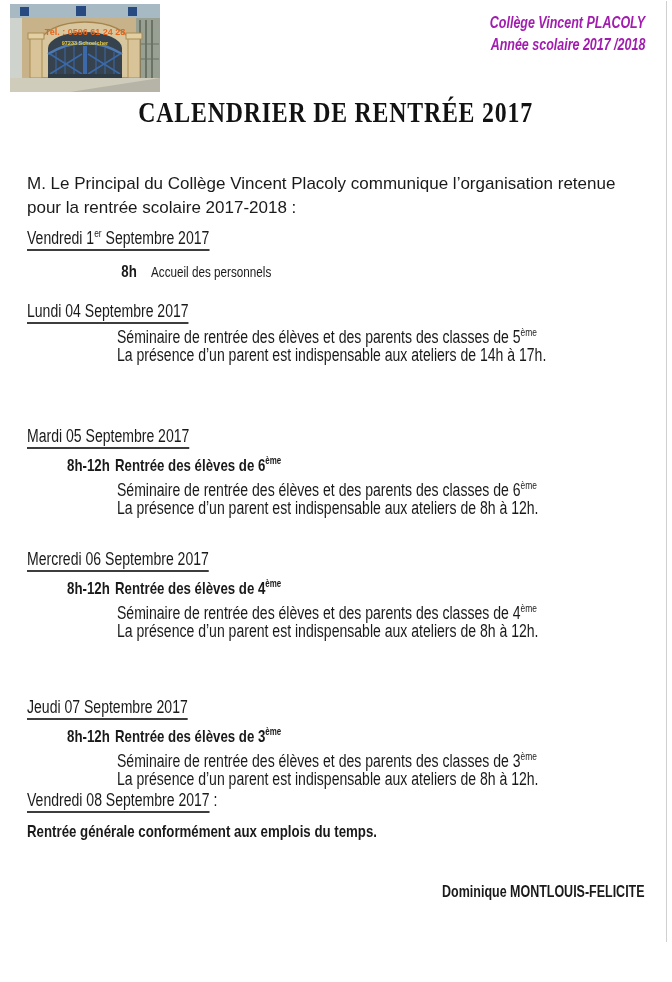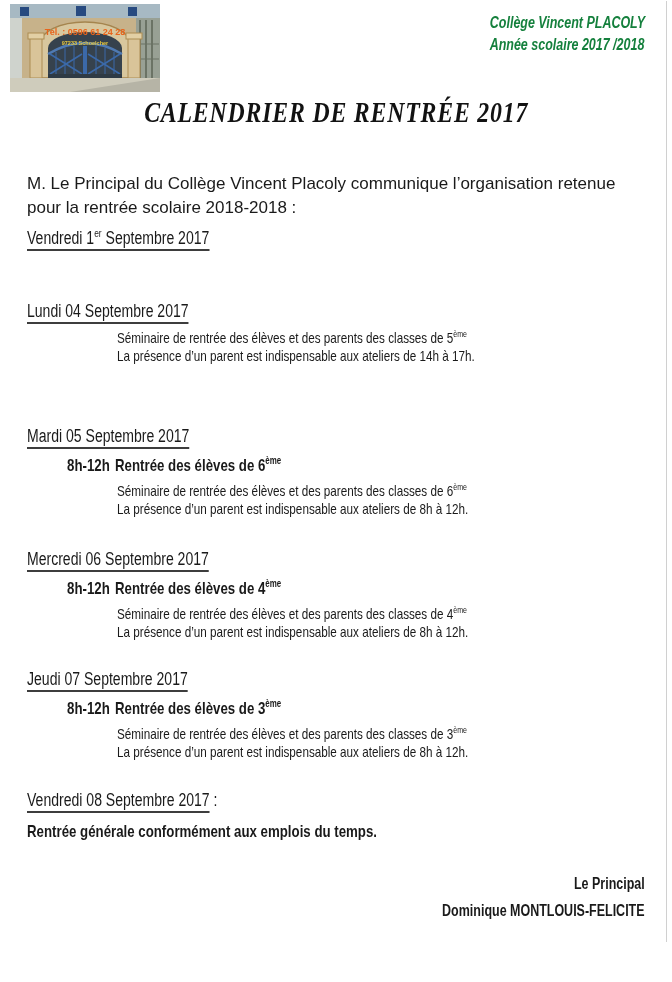--- a/index.html
+++ b/index.html
@@ -8,50 +8,50 @@
     font-family:"Liberation Sans", sans-serif; color:#1a1a1a; overflow:hidden;
   }
   
   .cond   { display:inline-block; transform:scaleX(0.78); transform-origin:0 50%; white-space:nowrap; }
   .cond-r { display:inline-block; transform:scaleX(0.78); transform-origin:100% 50%; white-space:nowrap; }
   .cond-c { display:inline-block; transform:scaleX(0.82); transform-origin:50% 50%; white-space:nowrap; }
 
   .photo { position:absolute; left:10px; top:4px; width:150px; height:112px; }
 
   .school-info {
-    position:absolute; top:12px; right:27px; text-align:left;
-    color:#15803d; font-weight:bold; font-style:italic;
+    position:absolute; top:12px; right:27px; text-align:right;
+    color:#a21caf; font-weight:bold; font-style:italic;
     font-size:16px; line-height:22px;
   }
 
   .edge-line { position:absolute; left:666px; top:1px; width:1px; height:941px; background:#d0d0d0; }
 
-  .doc-title { position:absolute; top:96px; left:0; right:0; text-align:center;font-style:italic; }
+  .doc-title { position:absolute; top:96px; left:0; right:0; text-align:center; }
   .doc-title .t {
     font-family:"Liberation Serif", serif; font-weight:bold;
     font-size:29px; letter-spacing:1px; color:#121212;
   }
 
   .intro { position:absolute; top:155px; left:27px; width:620px; font-size:17px; line-height:24px; }
 
   .section { position:absolute; left:27px; right:6px; }
   .s0 { top:226px; } .s1 { top:299px; } .s2 { top:424px; }
-  .s3 { top:547px; } .s4 { top:667px; } .s5 { top:788px; }
+  .s3 { top:547px; } .s4 { top:695px; } .s5 { top:788px; }
 
   .day-heading { font-size:18px; font-weight:normal; line-height:24px; }
   .day-heading .u { border-bottom:2px solid #3d3d3d; padding-bottom:1px; }
 
   .event-row { margin-top:8px; display:flex; align-items:baseline; font-size:17px; font-weight:bold; line-height:20px; }
   .time-col { width:83px; text-align:right; flex:0 0 auto; }
   .event-label { margin-left:5px; }
   .s0 .event-row { margin-top:12px; }
   .s0 .time-col { width:110px; }
   .s0 .event-label { margin-left:14px; font-weight:normal; font-size:15px; }
 
-  .details { margin-top:6px; padding-left:90px; font-size:15px; line-height:17.5px; font-weight:normal; }
+  .details { margin-top:6px; padding-left:90px; font-size:18px; line-height:17.5px; font-weight:normal; }
   .note { margin-top:10px; font-size:17px; font-weight:bold; line-height:20px; }
 
   sup { font-size:60%; line-height:0; }
 
   .signature { position:absolute; top:874px; right:27px; text-align:right; font-weight:bold; font-size:16px; line-height:19px; }
   .sig-name { margin-top:8px; }
 </style>
 </head>
 <body>
 
@@ -102,25 +102,29 @@
 
   <div class="school-info">
     <div><span class="cond-r">Collège Vincent PLACOLY</span></div>
     <div><span class="cond-r">Année scolaire 2017 /2018</span></div>
   </div>
 
   <div class="doc-title">
     <span class="t cond-c">CALENDRIER DE RENTRÉE 2017</span>
   </div>
 
-  <p class="intro">M. Le Principal du Collège Vincent Placoly communique l’organisation retenue pour la rentrée scolaire 2018-2018 :</p>
+  <p class="intro">M. Le Principal du Collège Vincent Placoly communique l’organisation retenue pour la rentrée scolaire 2017-2018 :</p>
 
   <section class="section s0">
     <div class="day-heading">
       <span class="cond"><span class="u"><span>Vendredi 1</span><sup>er</sup><span> Septembre 2017</span></span><span></span></span>
+    </div>
+    <div class="event-row">
+      <span class="time-col"><span class="cond-r">8h</span></span>
+      <span class="event-label"><span class="cond"><span>Accueil des personnels</span><sup></sup></span></span>
     </div>
   </section>
 
   <section class="section s1">
     <div class="day-heading">
       <span class="cond"><span class="u"><span>Lundi 04 Septembre 2017</span><sup></sup><span></span></span><span></span></span>
     </div>
     <div class="details">
       <div><span class="cond"><span>Séminaire de rentrée des élèves et des parents des classes de 5</span><sup>ème</sup></span></div>
       <div><span class="cond">La présence d’un parent est indispensable aux ateliers de 14h à 17h.</span></div>
@@ -172,17 +176,16 @@
   <section class="section s5">
     <div class="day-heading">
       <span class="cond"><span class="u"><span>Vendredi 08 Septembre 2017</span><sup></sup><span></span></span><span> :</span></span>
     </div>
     <div class="note">
       <span class="cond">Rentrée générale conformément aux emplois du temps.</span>
     </div>
   </section>
 
   <div class="signature">
-    <div class="sig-role"><span class="cond-r">Le Principal</span></div>
     <div class="sig-name"><span class="cond-r">Dominique MONTLOUIS-FELICITE</span></div>
   </div>
 
 </div>
 
 </body></html>

